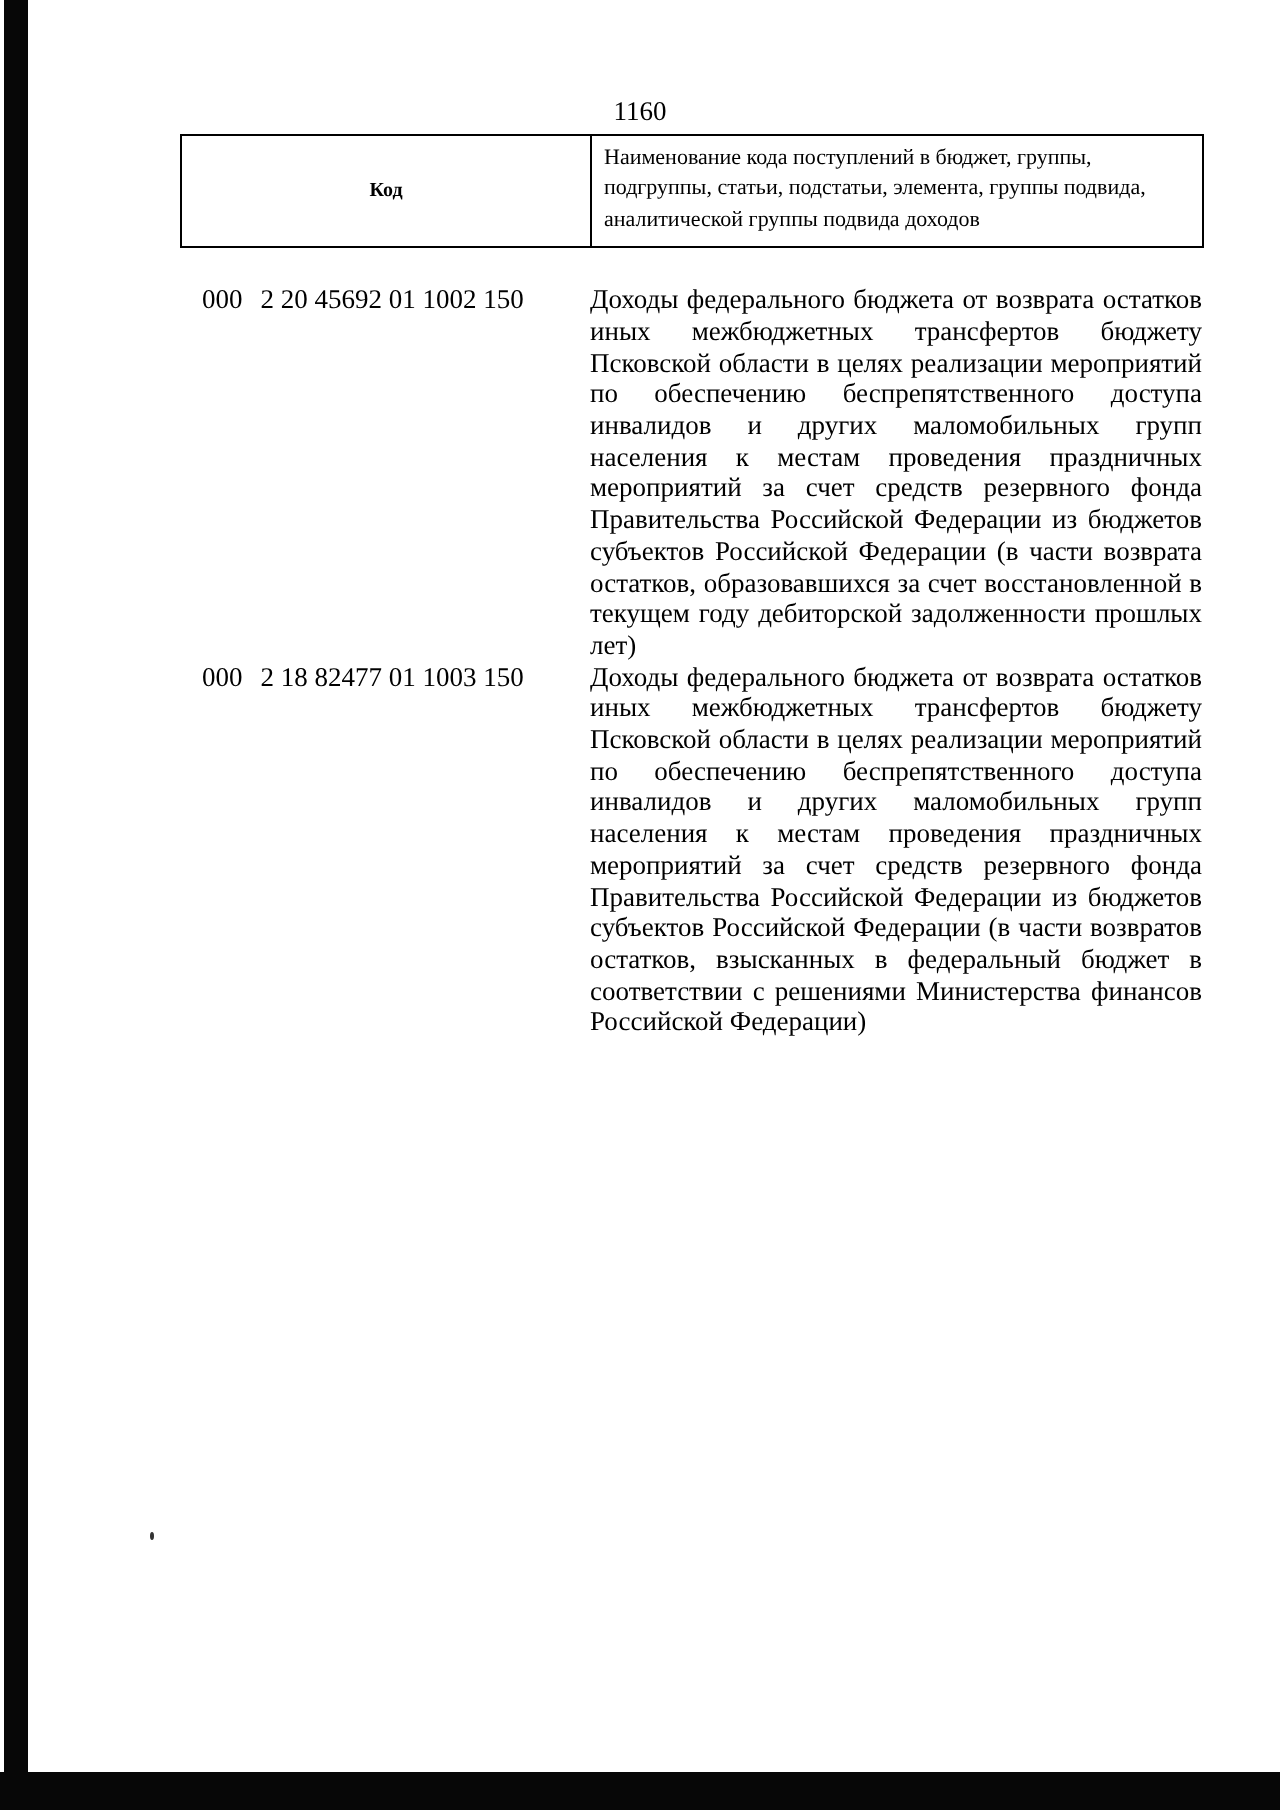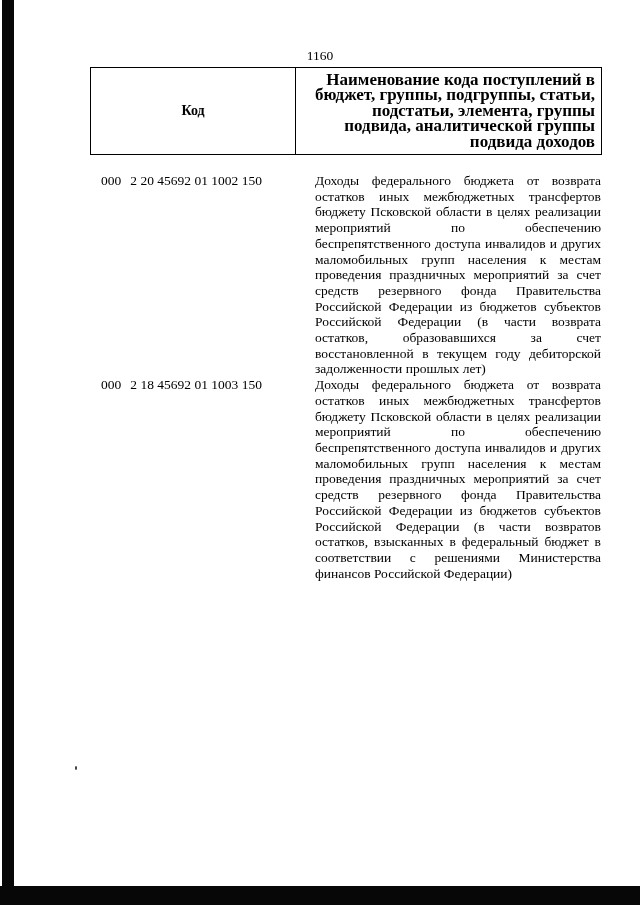--- a/index.html
+++ b/index.html
@@ -32,40 +32,39 @@
     position:absolute; left:90px; top:67px; width:512px;
     font-size:13.5px; line-height:15.7px;
   }
   .thead {
     display:grid; grid-template-columns:205px 1fr;
     border:1.5px solid #000;
   }
   .th-code {
     border-right:1.5px solid #000;
     display:flex; align-items:center; justify-content:center;
-    font-weight:bold; font-size:14px;
+    font-weight:bold; font-size:10px;
   }
   .th-name {
     padding:4px 6px 5px 6px;
-    text-align:right; font-weight:bold;
-    font-size:17px; line-height:15.4px;
+    text-align:left; font-weight:normal;
+    font-size:11px; line-height:15.4px;
   }
   .tbody { margin-top:18px; }
   .trow {
     display:grid; grid-template-columns:205px 1fr;
   }
   .cell-code {
     padding-left:11px;
     display:flex; align-items:flex-start; gap:9px;
     white-space:nowrap;
   }
   .cell-name {
     text-align:justify;
     padding-right:1px;
-    margin-left:20px;
   }
 </style>
 </head>
 <body>
 
 <div class="scan-bar-left"></div>
 <div class="scan-bar-bottom"></div>
 <div class="scan-speck"></div>
 
 <div class="page-number">1160</div>
@@ -83,19 +82,19 @@
       <div class="cell-code">
         <span>000</span>
         <span>2 20 45692 01 1002 150</span>
       </div>
       <div class="cell-name">Доходы федерального бюджета от возврата остатков иных межбюджетных трансфертов бюджету Псковской области в целях реализации мероприятий по обеспечению беспрепятственного доступа инвалидов и других маломобильных групп населения к местам проведения праздничных мероприятий за счет средств резервного фонда Правительства Российской Федерации из бюджетов субъектов Российской Федерации (в части возврата остатков, образовавшихся за счет восстановленной в текущем году дебиторской задолженности прошлых лет)</div>
     </div>
 
     <div class="trow">
       <div class="cell-code">
         <span>000</span>
-        <span>2 18 45692 01 1003 150</span>
+        <span>2 18 82477 01 1003 150</span>
       </div>
       <div class="cell-name">Доходы федерального бюджета от возврата остатков иных межбюджетных трансфертов бюджету Псковской области в целях реализации мероприятий по обеспечению беспрепятственного доступа инвалидов и других маломобильных групп населения к местам проведения праздничных мероприятий за счет средств резервного фонда Правительства Российской Федерации из бюджетов субъектов Российской Федерации (в части возвратов остатков, взысканных в федеральный бюджет в соответствии с решениями Министерства финансов Российской Федерации)</div>
     </div>
 
   </div>
 </div>
 
 </body></html>

